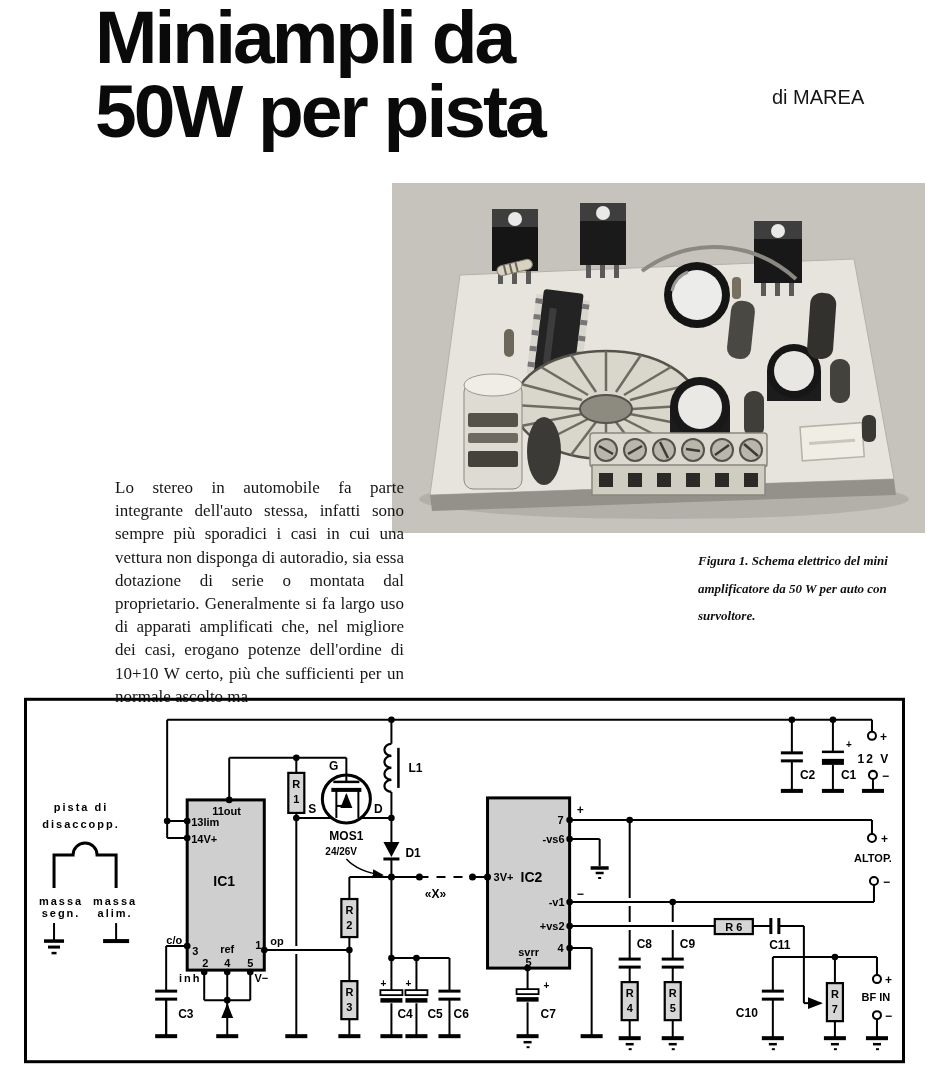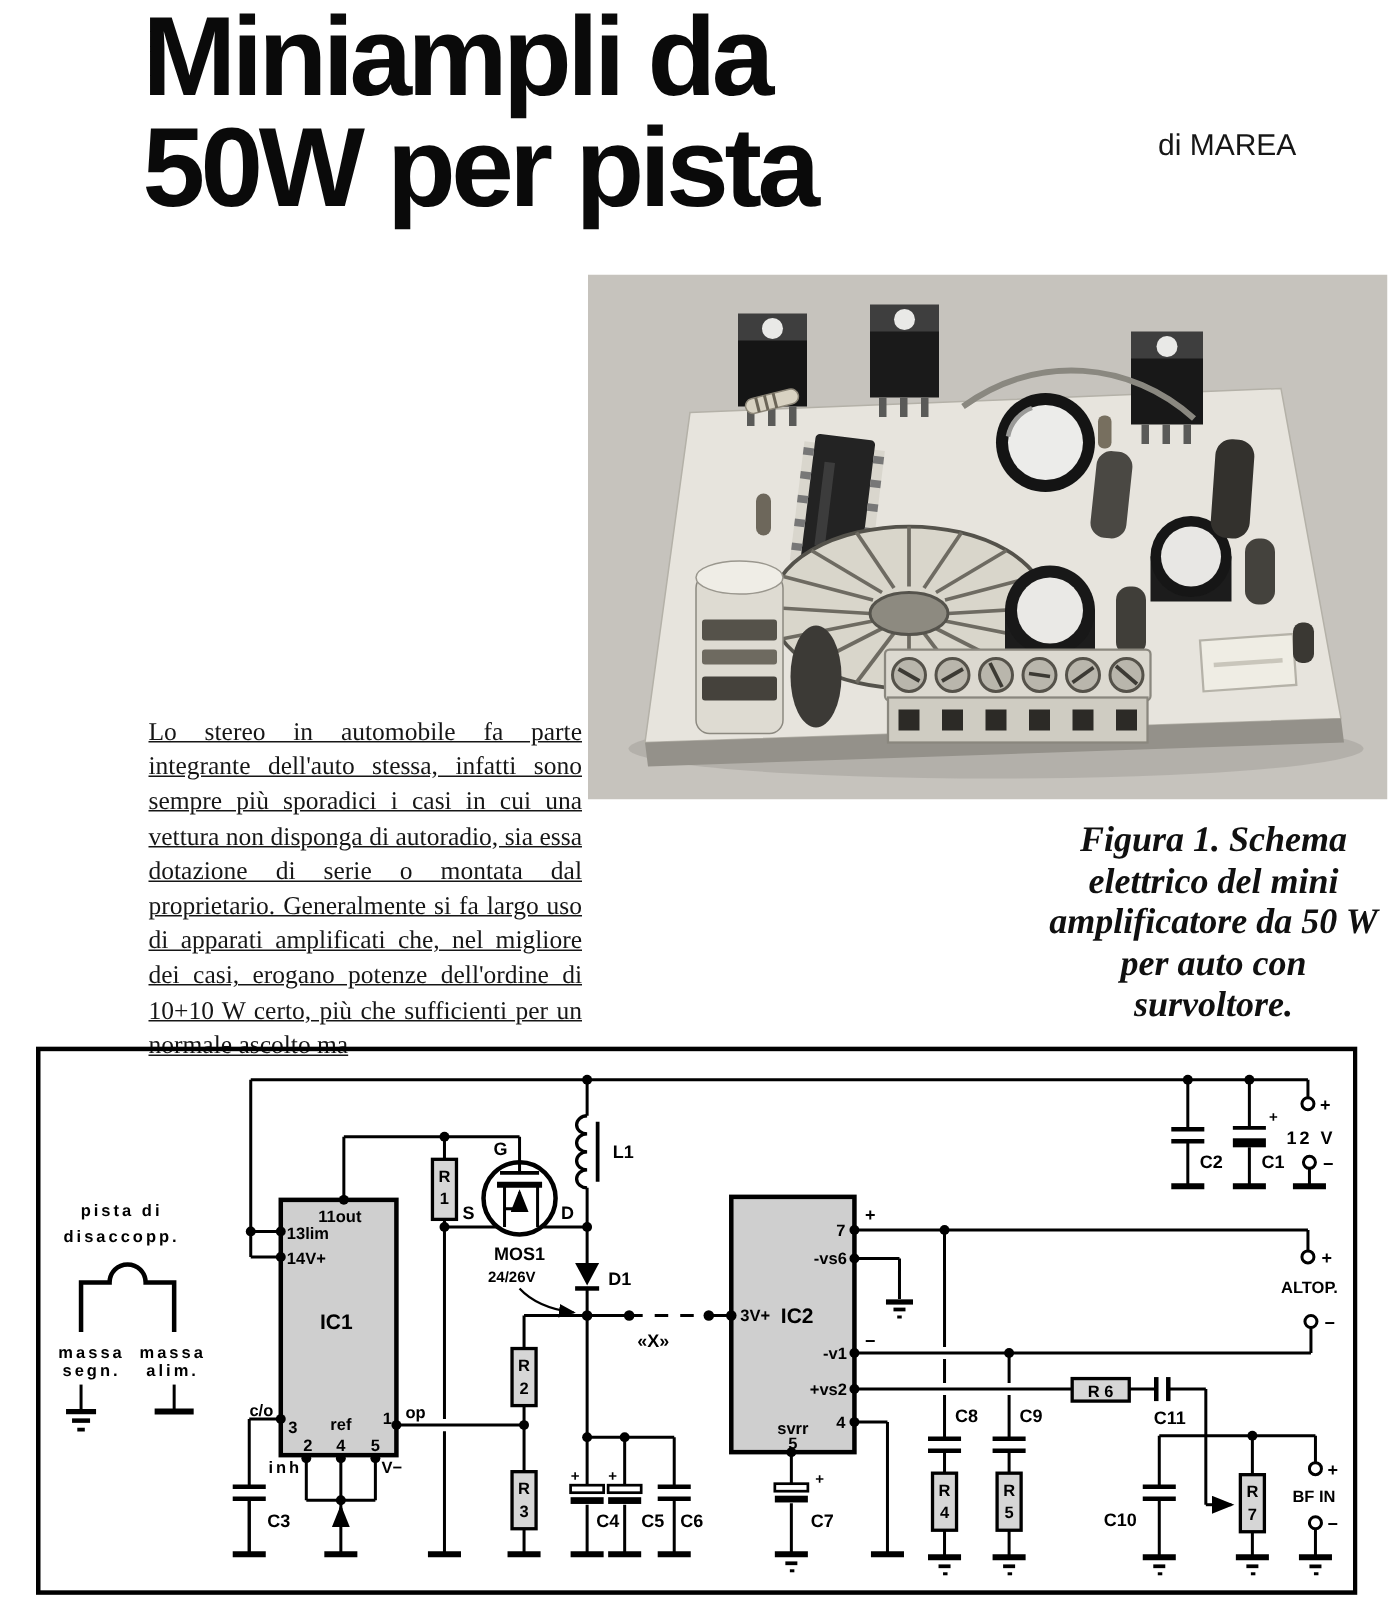--- a/index.html
+++ b/index.html
@@ -15,26 +15,26 @@
           font-family:"Liberation Sans",sans-serif;font-size:20px;color:#161616;}
 
   .intro{position:absolute;left:117px;top:188px;width:278px;margin:0;
          font-style:italic;font-size:22.5px;line-height:31.8px;color:#171717;}
 
   .photo{position:absolute;left:392px;top:183px;width:533px;height:350px;margin:0;}
   .photo svg{display:block;width:100%;height:100%;}
 
   .col{position:absolute;margin:0;font-size:17px;line-height:23.2px;
        text-align:justify;color:#161616;}
-  .col1{left:99px;top:476px;width:289px;text-decoration:underline;}
+  .col1{left:115px;top:476px;width:289px;}
   .col2{left:392px;top:542px;width:290px;}
 
   .caption{position:absolute;left:698px;top:547px;width:222px;
-           font-weight:bold;font-style:italic;font-size:24px;
-           line-height:27.5px;text-align:center;color:#101010;}
+           font-weight:bold;font-style:italic;font-size:13px;
+           line-height:27.5px;text-align:left;color:#101010;}
 
   .schematic{position:absolute;left:24px;top:697px;width:881px;height:367px;}
   .schematic svg{display:block;width:100%;height:100%;}
 
   
   .w line,.w path{stroke:#000;stroke-width:2;fill:none;}
   .thick{stroke-width:3 !important;}
   .lbl{font-family:"Liberation Sans",sans-serif;font-weight:bold;fill:#000;font-size:11px;}
   .lbl12{font-size:12px;}
   .lbl14{font-size:14px;}

